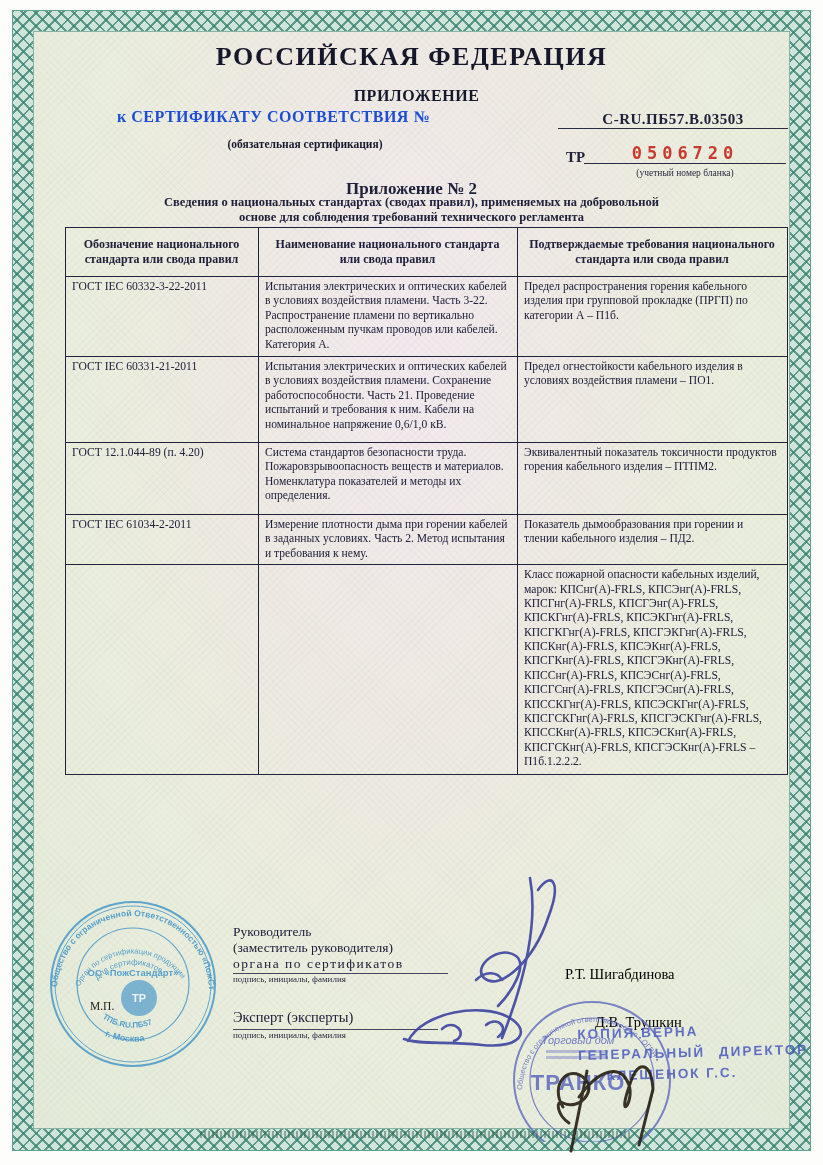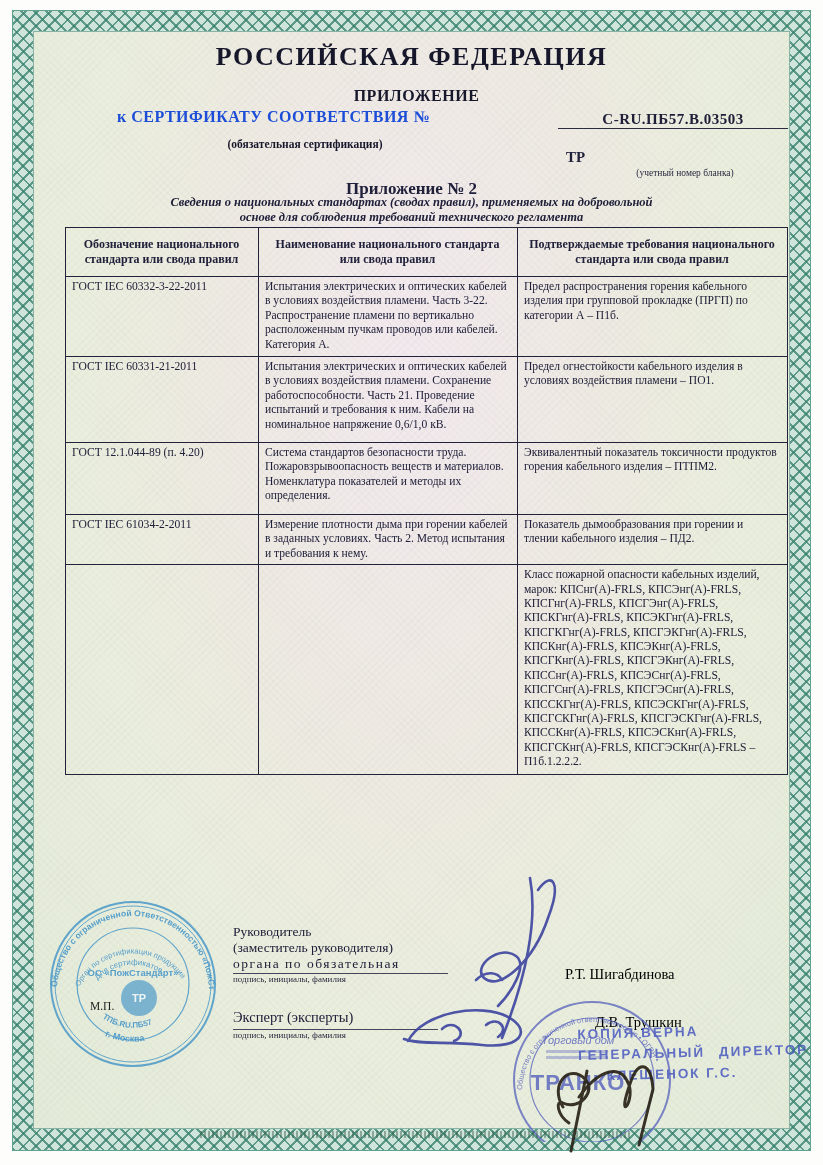--- a/index.html
+++ b/index.html
@@ -25,21 +25,21 @@
   .h-app{font-size:16px;font-weight:bold;letter-spacing:.5px;color:#17172c;}
   .h-cert{font-size:16px;font-weight:bold;color:#1d4ed8;letter-spacing:.5px;}
   .h-sub{font-size:11.5px;font-weight:bold;color:#17172c;}
   .u-line{border-bottom:1.4px solid #2a2a40;}
   .certnum{font-size:15px;font-weight:bold;letter-spacing:.5px;}
   .tr-label{font-size:15px;font-weight:bold;}
   .blanknum{font-family:"DejaVu Sans Mono",monospace;font-size:17px;font-weight:bold;
             letter-spacing:5px;color:#c8392f;}
   .caption{font-size:9.5px;color:#2a2a40;}
   .annex-t{font-size:17px;font-weight:bold;}
-  .annex-s{font-size:12.5px;font-weight:bold;line-height:1.2;font-style:italic;}
+  .annex-s{font-size:12.5px;font-weight:bold;line-height:1.2;}
   table.std{border-collapse:collapse;table-layout:fixed;width:722px;}
   table.std td,table.std th{border:1.4px solid #22223a;vertical-align:top;
       padding:3px 7px 3px 6px;font-size:11.6px;line-height:1.24;text-align:left;}
   table.std th{font-weight:bold;text-align:center;vertical-align:middle;font-size:12px;line-height:1.25;}
   .rolel{font-size:13.5px;line-height:1.18;}
   .rolel .sp{letter-spacing:1.5px;}
   .sigline{border-bottom:1px solid #44445c;}
   .smallcap{font-size:9px;color:#2a2a40;}
   .name{font-size:14.5px;color:#000000;}
   .mp{font-size:11.5px;color:#222;}
@@ -60,20 +60,21 @@
   <div class="doc"></div>
 
   <div class="layer">
 
     <div class="abs ctr country" style="left:33px;right:33px;top:42px;">РОССИЙСКАЯ ФЕДЕРАЦИЯ</div>
     <div class="abs ctr h-app" style="left:33px;right:23px;top:87px;">ПРИЛОЖЕНИЕ</div>
     <div class="abs h-cert" style="left:117px;top:108px;">к СЕРТИФИКАТУ СООТВЕТСТВИЯ  №</div>
     <div class="abs ctr u-line certnum" style="left:558px;top:111px;width:230px;">C-RU.ПБ57.В.03503</div>
     <div class="abs ctr h-sub" style="left:150px;top:138px;width:310px;">(обязательная сертификация)</div>
     <div class="abs tr-label" style="left:566px;top:149px;">ТР</div>
+    <div class="abs ctr u-line blanknum" style="left:584px;top:143px;width:202px;">0506720</div>
     <div class="abs ctr caption" style="left:584px;top:168px;width:202px;">(учетный номер бланка)</div>
 
     <div class="abs ctr annex-t" style="left:33px;right:33px;top:179px;">Приложение № 2</div>
     <div class="abs ctr annex-s" style="left:33px;right:33px;top:195px;">Сведения о национальных стандартах (сводах правил), применяемых на добровольной</div>
     <div class="abs ctr annex-s" style="left:33px;right:33px;top:210px;">основе для соблюдения требований технического регламента</div>
 
     <table class="std abs" style="left:65px;top:227px;">
       <colgroup>
           <col style="width:193px">
           <col style="width:259px">
@@ -109,21 +110,21 @@
         <td></td>
         <td></td>
         <td>Класс пожарной опасности кабельных изделий, марок: КПСнг(А)-FRLS, КПСЭнг(А)-FRLS, КПСГнг(А)-FRLS, КПСГЭнг(А)-FRLS, КПСКГнг(А)-FRLS, КПСЭКГнг(А)-FRLS, КПСГКГнг(А)-FRLS, КПСГЭКГнг(А)-FRLS, КПСКнг(А)-FRLS, КПСЭКнг(А)-FRLS, КПСГКнг(А)-FRLS, КПСГЭКнг(А)-FRLS, КПССнг(А)-FRLS, КПСЭСнг(А)-FRLS, КПСГСнг(А)-FRLS, КПСГЭСнг(А)-FRLS, КПССКГнг(А)-FRLS, КПСЭСКГнг(А)-FRLS, КПСГСКГнг(А)-FRLS, КПСГЭСКГнг(А)-FRLS, КПССКнг(А)-FRLS, КПСЭСКнг(А)-FRLS, КПСГСКнг(А)-FRLS, КПСГЭСКнг(А)-FRLS – П1б.1.2.2.2.</td>
       </tr>
     </tbody>
       </table>
 
     <div class="abs rolel" style="left:233px;top:924px;width:215px;">
       <div>Руководитель</div>
       <div>(заместитель руководителя)</div>
-      <div class="sp sigline" style="padding-bottom:1px;">органа по обязательная</div>
+      <div class="sp sigline" style="padding-bottom:1px;">органа по сертификатов</div>
       <div class="smallcap">подпись, инициалы, фамилия</div>
     </div>
     <div class="abs name" style="left:565px;top:966px;">Р.Т. Шигабдинова</div>
 
     <div class="abs rolel" style="left:233px;top:1009px;width:205px;">
       <div class="sigline" style="font-size:14.5px;padding-bottom:3px;">Эксперт (эксперты)</div>
       <div class="smallcap">подпись, инициалы, фамилия</div>
     </div>
     <div class="abs name" style="left:595px;top:1014px;">Д.В. Трушкин</div>
 

